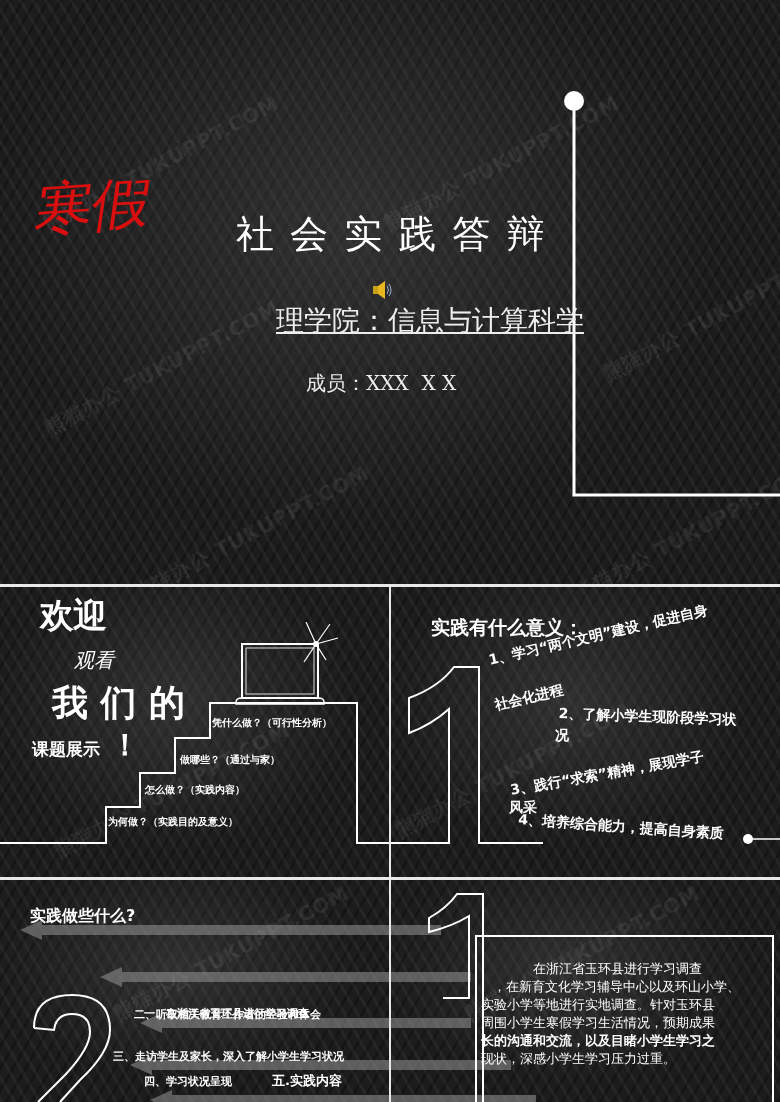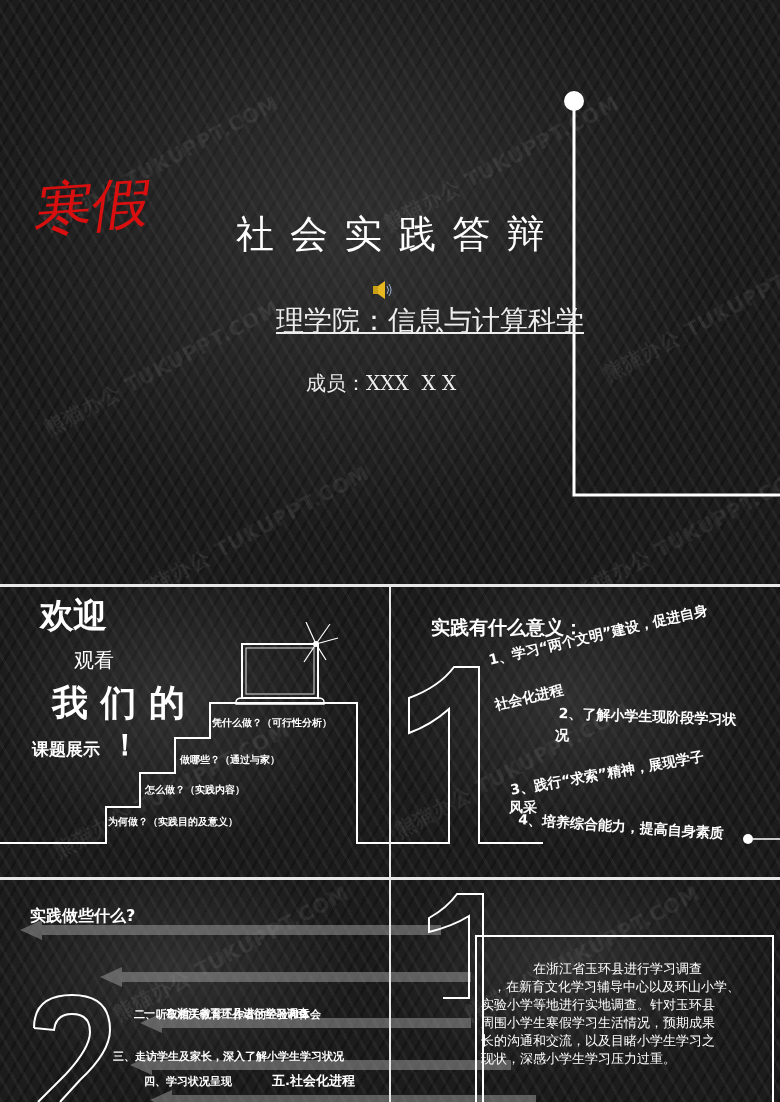--- a/index.html
+++ b/index.html
@@ -75,21 +75,21 @@
         <line x1="82" y1="22" x2="72" y2="0"></line>
         <line x1="82" y1="22" x2="104" y2="16"></line>
         <line x1="82" y1="22" x2="70" y2="40"></line>
         <line x1="82" y1="22" x2="92" y2="38"></line>
       </g>
       <circle cx="82" cy="22" r="3" fill="#fff"></circle>
     </svg>
   </div>
 
   <div class="abs bold" style="left:40px;top:6px;font-size:34px;letter-spacing:-1px;">欢迎</div>
-  <div class="abs" style="left:74px;top:60px;font-size:20px;">观看</div>
+  <div class="abs" style="left:74px;top:60px;font-size:20px;font-style:italic;">观看</div>
   <div class="abs bold" style="left:52px;top:92px;font-size:36px;white-space:pre;">我 们 的</div>
   <div class="abs bold" style="left:32px;top:151px;font-size:17px;">课题展示</div>
   <div class="abs bold" style="left:110px;top:138px;font-size:30px;">！</div>
 
   <div class="abs bold" style="left:108px;top:228px;font-size:10px;white-space:nowrap;">为何做？（实践目的及意义）</div>
   <div class="abs bold" style="left:145px;top:196px;font-size:10px;white-space:nowrap;">怎么做？（实践内容）</div>
   <div class="abs bold" style="left:180px;top:166px;font-size:10px;white-space:nowrap;">做哪些？（通过与家）</div>
   <div class="abs bold" style="left:212px;top:129px;font-size:10px;white-space:nowrap;">凭什么做？（可行性分析）</div>
 </div>
 
@@ -126,21 +126,21 @@
 
   <svg class="overlay" width="389" height="222">
     <path d="M34 148 Q34 115 72 115 Q110 115 110 150 Q110 172 80 200 L60 222 M34 148 L54 150 Q56 134 72 134 Q90 134 90 152 Q90 168 66 194 L38 222" fill="none" stroke="#fff" stroke-width="2"></path>
   </svg>
 
   <div class="abs bold" style="left:30px;top:26px;font-size:16px;">实践做些什么?</div>
   <div class="abs bold" style="left:144px;top:82px;font-size:11px;white-space:nowrap;margin-top:44px;">一、在浙江省玉环县进行学习调查</div>
   <div class="abs bold" style="left:134px;top:127px;font-size:11px;white-space:nowrap;">二、听取相关教育工作者的经验和体会</div>
   <div class="abs bold" style="left:113px;top:169px;font-size:11px;white-space:nowrap;">三、走访学生及家长，深入了解小学生学习状况</div>
   <div class="abs bold" style="left:144px;top:194px;font-size:11px;white-space:nowrap;">四、学习状况呈现</div>
-  <div class="abs bold" style="left:272px;top:192px;font-size:13px;white-space:nowrap;">五.社会化进程</div>
+  <div class="abs bold" style="left:272px;top:192px;font-size:13px;white-space:nowrap;">五.实践内容</div>
 </div>
 
 <div class="slide" id="s5">
   <div class="watermark" style="left:60px;top:60px;">熊猫办公 TUKUPPT.COM</div>
 
   <div class="arrow-bar" style="left:0;top:45px;width:50px;"></div>
   <div class="arrow-bar" style="left:0;top:92px;width:80px;"></div>
   <div class="arrow-bar" style="left:0;top:138px;width:80px;"></div>
   <div class="arrow-bar" style="left:0;top:180px;width:120px;"></div>
   <div class="arrow-bar" style="left:0;top:215px;width:145px;"></div>
@@ -148,16 +148,16 @@
   <svg class="overlay" width="389" height="222">
     <path d="M52 118 L78 118 L78 36 Q62 46 38 52 L38 38 Q56 28 66 14 L92 14 L92 222" fill="none" stroke="#fff" stroke-width="2"></path>
     <rect x="85" y="56" width="297" height="175" fill="none" stroke="#fff" stroke-width="2"></rect>
   </svg>
 
   <div class="abs" style="left:90px;top:80px;width:290px;">
     <div style="font-size:13px;padding-left:52px;line-height:18px;white-space:nowrap;">在浙江省玉环县进行学习调查</div>
     <div style="font-size:13px;padding-left:12px;line-height:18px;white-space:nowrap;">，在新育文化学习辅导中心以及环山小学、</div>
     <div style="font-size:13px;line-height:18px;white-space:nowrap;">实验小学等地进行实地调查。针对玉环县</div>
     <div style="font-size:13px;line-height:18px;white-space:nowrap;">周围小学生寒假学习生活情况，预期成果</div>
-    <div style="font-size:13px;line-height:18px;white-space:nowrap;">长的沟通和交流，以及目睹小学生学习之</div>
+    <div style="font-size:13px;line-height:18px;white-space:nowrap;font-weight:bold;">长的沟通和交流，以及目睹小学生学习之</div>
     <div style="font-size:13px;line-height:18px;white-space:nowrap;">现状，深感小学生学习压力过重。</div>
   </div>
 </div>
 
 </body></html>

